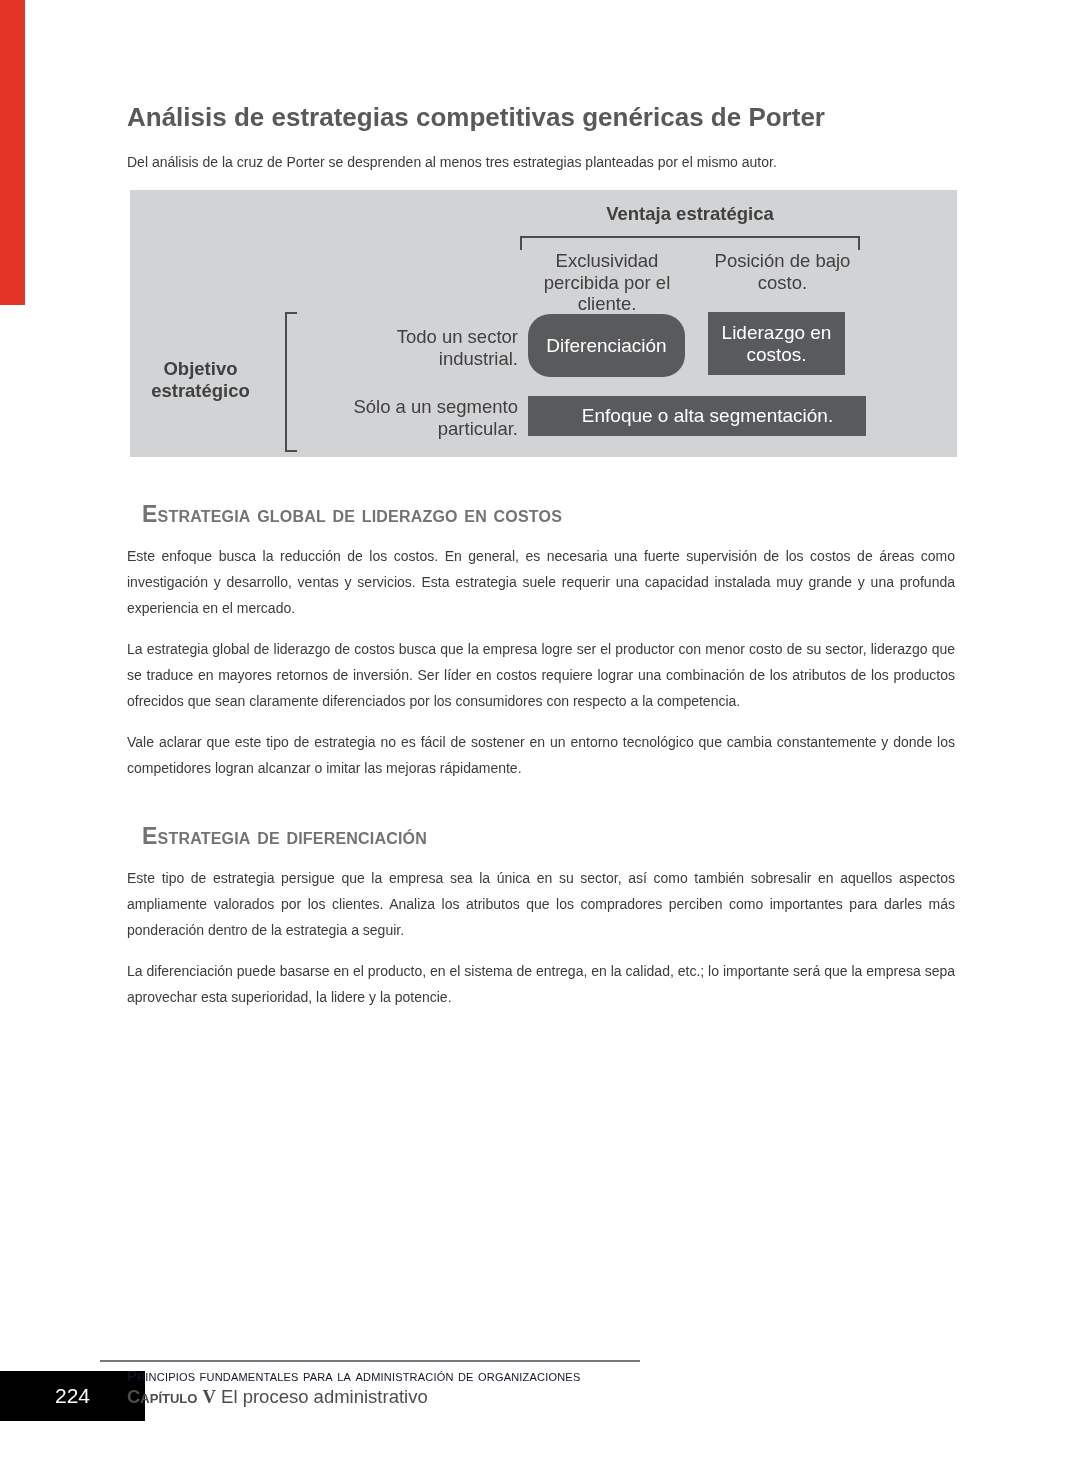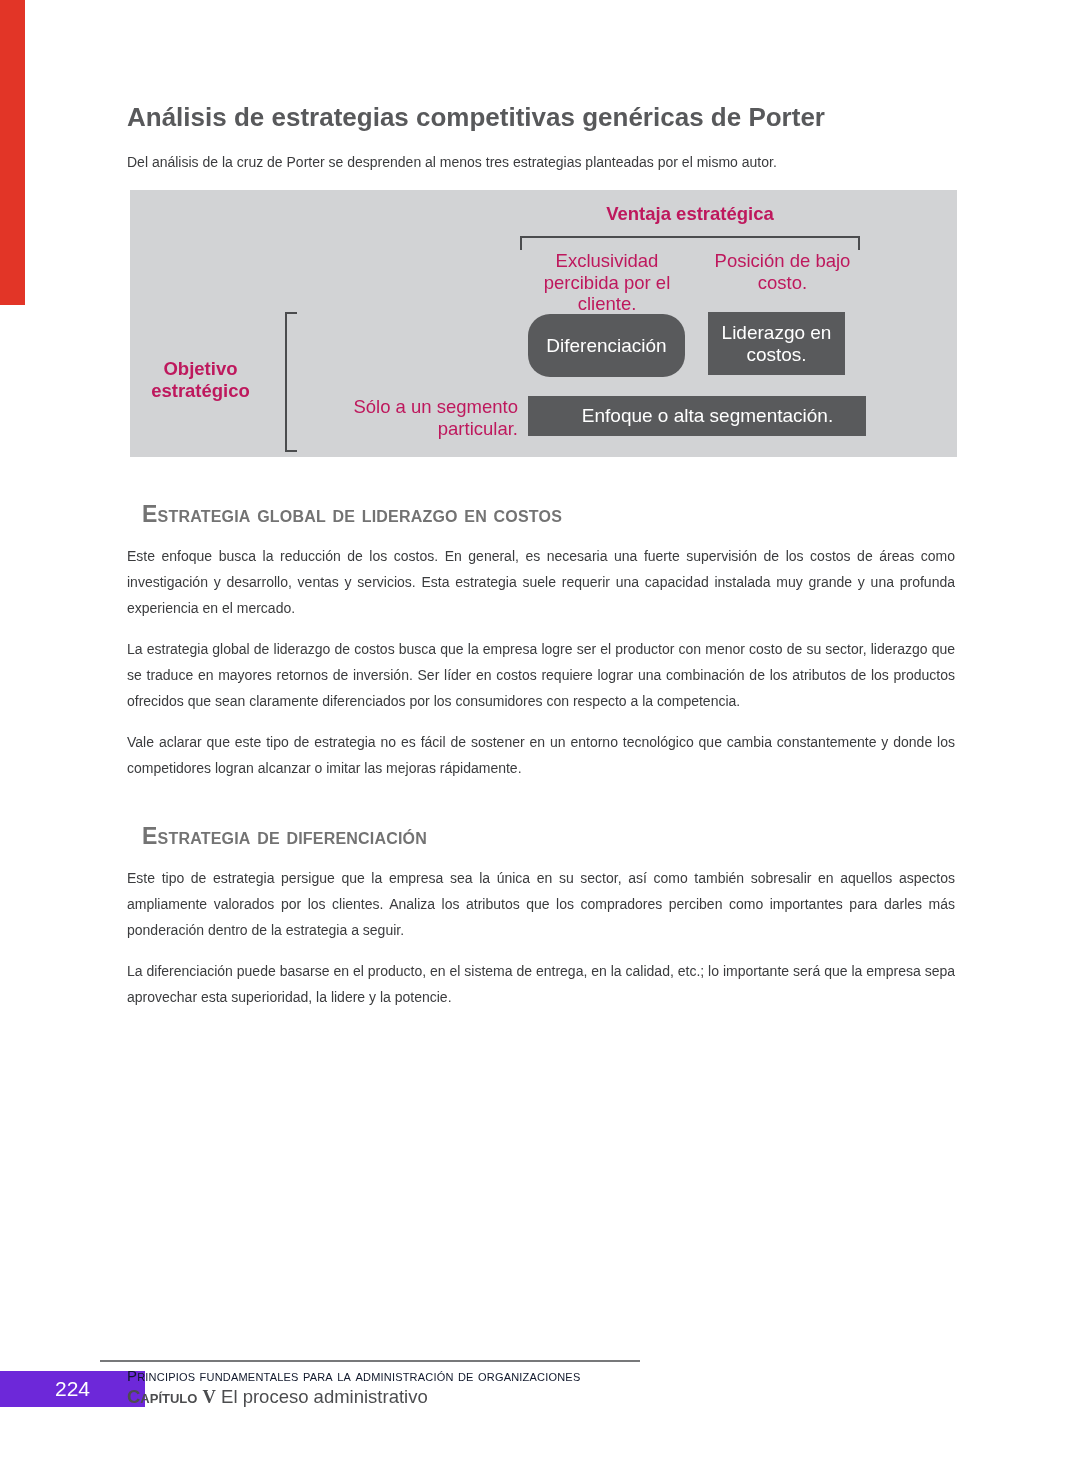--- a/index.html
+++ b/index.html
@@ -8,42 +8,42 @@
     font-family:"Liberation Sans", sans-serif; overflow:hidden;
   }
   .red-bar { position:absolute; left:0; top:0; width:25px; height:305px; background:#e23527; }
 
   .content { position:absolute; left:127px; top:102px; width:828px; }
 
   .doc-title { font-size:26px; font-weight:bold; color:#58595b; margin:0 0 16px 0; }
   .body-par { font-size:14px; line-height:26px; color:#3b3c3e; margin:0 0 15px 0; text-align:justify; }
 
   .panel { position:relative; left:3px; width:827px; height:267px; background:#d2d3d5; margin:12px 0 44px 0; }
-  .panel .lbl { position:absolute; color:#be185d; font-size:18.5px; line-height:21.5px; }
+  .panel .lbl { position:absolute; color:#404040; font-size:18.5px; line-height:21.5px; }
   .ventaja { left:390px; top:13px; width:340px; text-align:center; font-weight:bold; font-size:19px; }
   .top-bracket { position:absolute; left:390px; top:46px; width:336px; height:12px;
     border-top:2px solid #4b4c4e; border-left:2px solid #4b4c4e; border-right:2px solid #4b4c4e; }
   .col1 { left:388px; top:60px; width:178px; text-align:center; }
   .col2 { left:570px; top:60px; width:165px; text-align:center; }
   .left-bracket { position:absolute; left:155px; top:122px; width:10px; height:136px;
     border-left:2px solid #4b4c4e; border-top:2px solid #4b4c4e; border-bottom:2px solid #4b4c4e; }
   .objetivo { left:2px; top:168px; width:137px; text-align:center; font-weight:bold; font-size:19px; line-height:22px; }
   .row1 { left:238px; top:136px; width:150px; text-align:right; }
   .row2 { left:208px; top:206px; width:180px; text-align:right; }
   .dbox { position:absolute; background:#595a5c; color:#ffffff; font-size:19px; line-height:22px;
     display:flex; align-items:center; justify-content:center; text-align:center; }
   .box1 { left:398px; top:124px; width:157px; height:63px;border-radius:22px; }
   .box2 { left:578px; top:122px; width:137px; height:63px; }
   .box3 { left:398px; top:206px; width:317px; height:40px;padding-left:21px; }
 
   .sec-heading { font-variant:small-caps; font-weight:bold; font-size:23px; color:#737373;
     margin:42px 0 15px 15px; letter-spacing:0.2px; }
 
   .footer-line { position:absolute; left:100px; top:1360px; width:540px; height:2px; background:#77787a; }
-  .page-box { position:absolute; left:0; top:1371px; width:145px; height:36px; background:#6d28d9;
+  .page-box { position:absolute; left:0; top:1371px; width:145px; height:50px; background:#000000;
     color:#ffffff; font-size:21px; display:flex; align-items:center; justify-content:center; }
   .footer-text { position:absolute; left:127px; top:1367px; width:620px; }
   .footer-book { font-variant:small-caps; font-size:15px; color:#0f172a; letter-spacing:0.2px; }
   .footer-chapter { margin-top:2px; font-size:18.5px; color:#4c4d4f; }
   .chap-label { font-variant:small-caps; font-weight:bold; }
   .chap-num { font-family:"Liberation Serif", serif; font-weight:bold; }
 </style>
 </head>
 <body>
 
@@ -54,20 +54,21 @@
     <h1 class="doc-title">Análisis de estrategias competitivas genéricas de Porter</h1>
     <p class="body-par">Del análisis de la cruz de Porter se desprenden al menos tres estrategias planteadas por el mismo autor.</p>
 
     <div class="panel">
       <div class="lbl ventaja">Ventaja estratégica</div>
       <div class="top-bracket"></div>
       <div class="lbl col1">Exclusividad percibida por el cliente.</div>
       <div class="lbl col2">Posición de bajo costo.</div>
       <div class="left-bracket"></div>
       <div class="lbl objetivo">Objetivo estratégico</div>
+      <div class="lbl row1">Todo un sector industrial.</div>
       <div class="lbl row2">Sólo a un segmento particular.</div>
       <div class="dbox box1">Diferenciación</div>
       <div class="dbox box2">Liderazgo en costos.</div>
       <div class="dbox box3">Enfoque o alta segmentación.</div>
     </div>
 
     <div>
       <h2 class="sec-heading">Estrategia global de liderazgo en costos</h2>
       <p class="body-par">Este enfoque busca la reducción de los costos. En general, es necesaria una fuerte supervisión de los costos de áreas como investigación y desarrollo, ventas y servicios. Esta estrategia suele requerir una capacidad instalada muy grande y una profunda experiencia en el mercado.</p>
       <p class="body-par">La estrategia global de liderazgo de costos busca que la empresa logre ser el productor con menor costo de su sector, liderazgo que se traduce en mayores retornos de inversión. Ser líder en costos requiere lograr una combinación de los atributos de los productos ofrecidos que sean claramente diferenciados por los consumidores con respecto a la competencia.</p>

